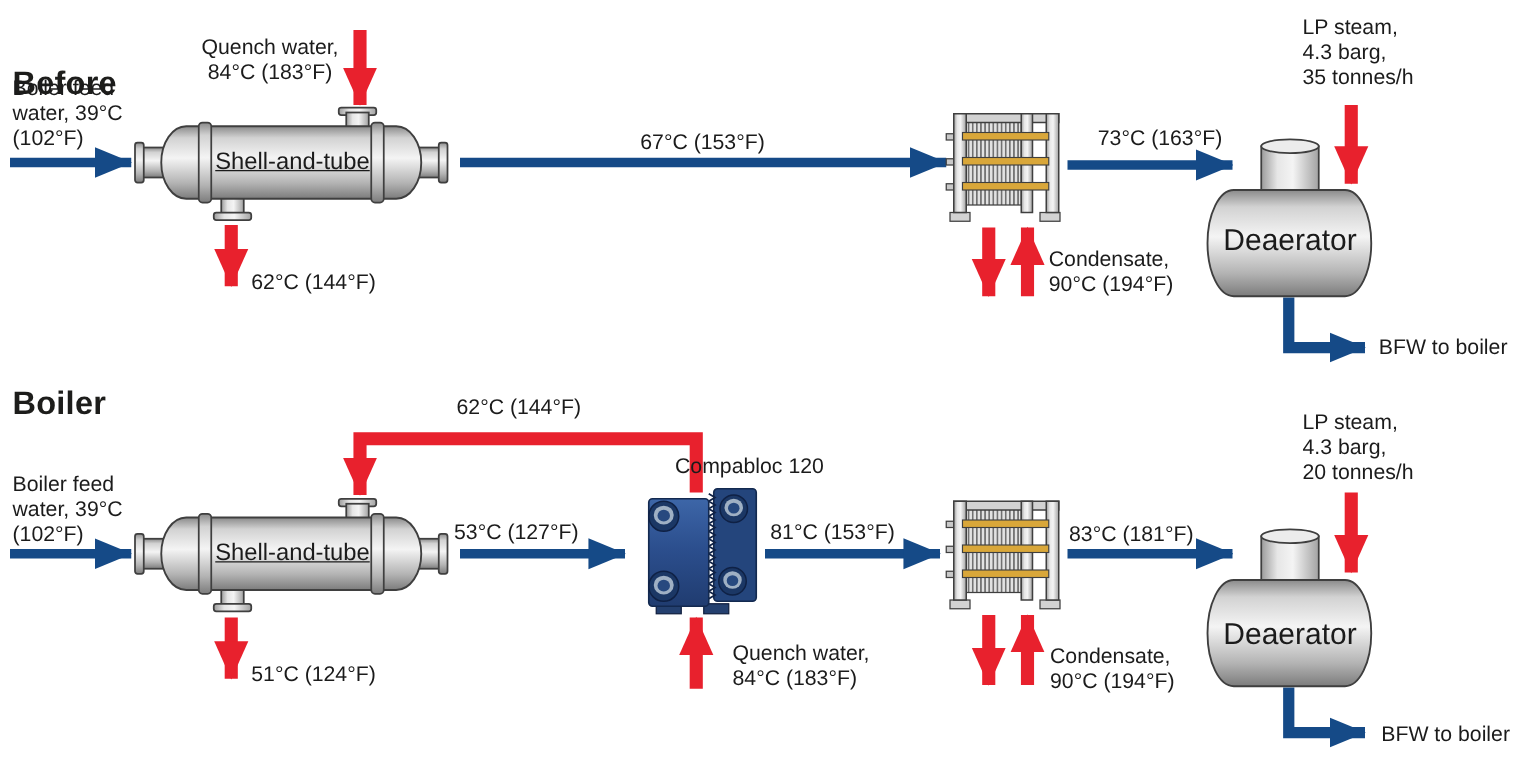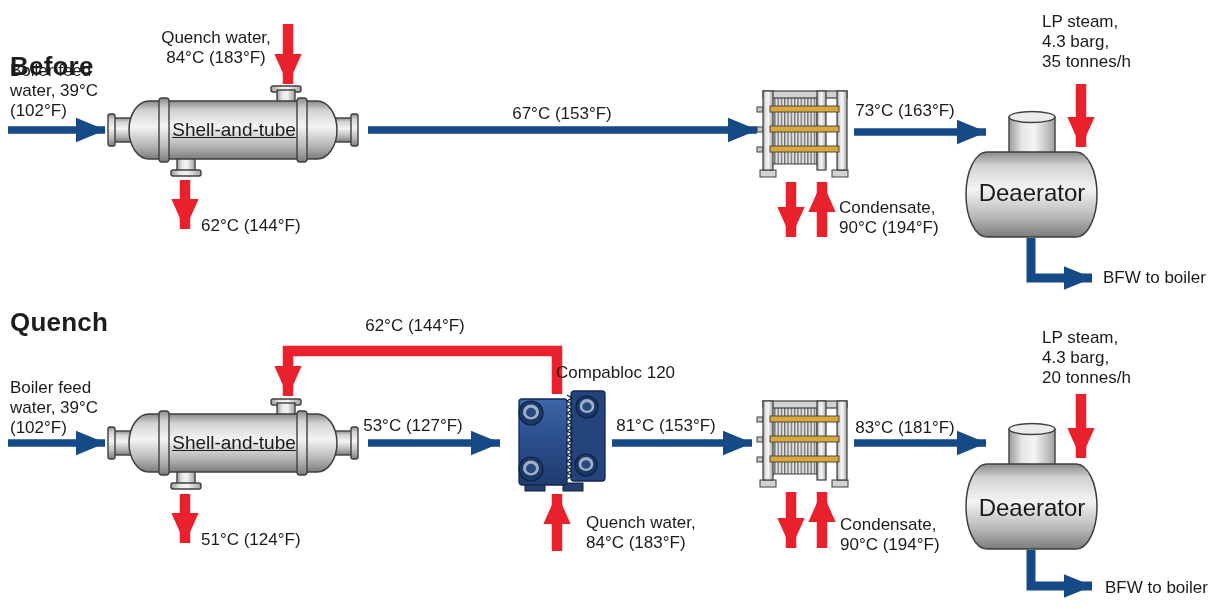--- a/index.html
+++ b/index.html
@@ -144,38 +144,38 @@
 
   <div class="lbl title" style="left:10px;top:8px;margin-top:44px;">Before</div>
   <div class="lbl" style="left:10px;top:61px;">Boiler feed
 water, 39°C
 (102°F)</div>
   <div class="lbl ctr" style="left:140px;top:28px;width:152px;">Quench water,
 84°C (183°F)</div>
   <div class="lbl eq" style="left:150px;top:119px;width:168px;">Shell-and-tube</div>
   <div class="lbl ctr" style="left:482px;top:104px;width:160px;">67°C (153°F)</div>
   <div class="lbl" style="left:201px;top:216px;">62°C (144°F)</div>
-  <div class="lbl ctr" style="left:847px;top:101px;width:116px;">73°C (163°F)</div>
+  <div class="lbl ctr" style="left:847px;top:101px;width:116px;padding-left:23px;">73°C (163°F)</div>
   <div class="lbl" style="left:839px;top:198px;">Condensate,
 90°C (194°F)</div>
   <div class="lbl" style="left:1042px;top:12px;">LP steam,
 4.3 barg,
 35 tonnes/h</div>
   <div class="lbl eq-sm" style="left:969px;top:183px;width:126px;">Deaerator</div>
   <div class="lbl" style="left:1103px;top:268px;">BFW to boiler</div>
 
-  <div class="lbl title" style="left:10px;top:308px;">Quench</div>
+  <div class="lbl title" style="left:10px;top:308px;">Boiler</div>
   <div class="lbl" style="left:10px;top:378px;">Boiler feed
 water, 39°C
 (102°F)</div>
   <div class="lbl ctr" style="left:360px;top:316px;width:110px;">62°C (144°F)</div>
   <div class="lbl eq" style="left:150px;top:432px;width:168px;">Shell-and-tube</div>
   <div class="lbl ctr" style="left:353px;top:416px;width:120px;">53°C (127°F)</div>
   <div class="lbl" style="left:201px;top:530px;">51°C (124°F)</div>
-  <div class="lbl" style="left:556px;top:363px;">Compabloc 120</div>
+  <div class="lbl" style="left:540px;top:363px;">Compabloc 120</div>
   <div class="lbl ctr" style="left:606px;top:416px;width:120px;">81°C (153°F)</div>
   <div class="lbl" style="left:586px;top:513px;">Quench water,
 84°C (183°F)</div>
   <div class="lbl ctr" style="left:845px;top:418px;width:120px;">83°C (181°F)</div>
   <div class="lbl" style="left:840px;top:515px;">Condensate,
 90°C (194°F)</div>
   <div class="lbl" style="left:1042px;top:328px;">LP steam,
 4.3 barg,
 20 tonnes/h</div>
   <div class="lbl eq-sm" style="left:969px;top:498px;width:126px;">Deaerator</div>

